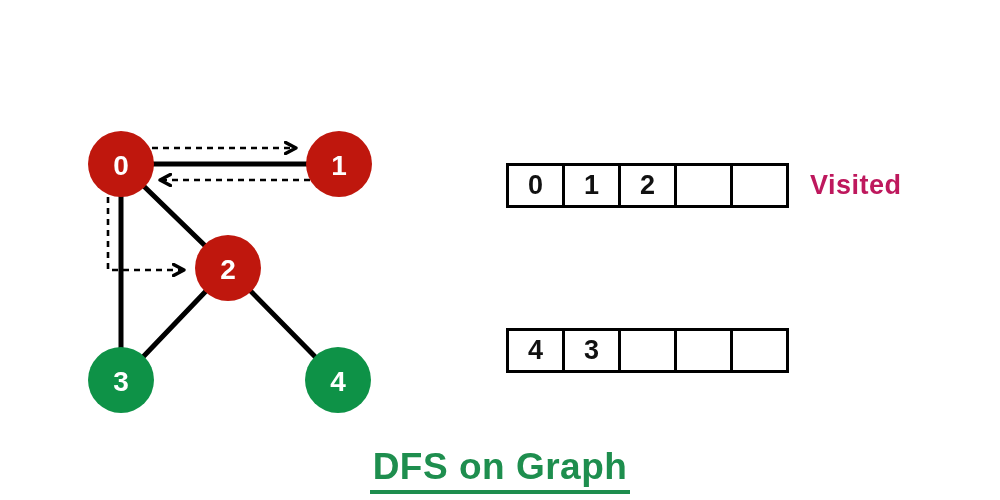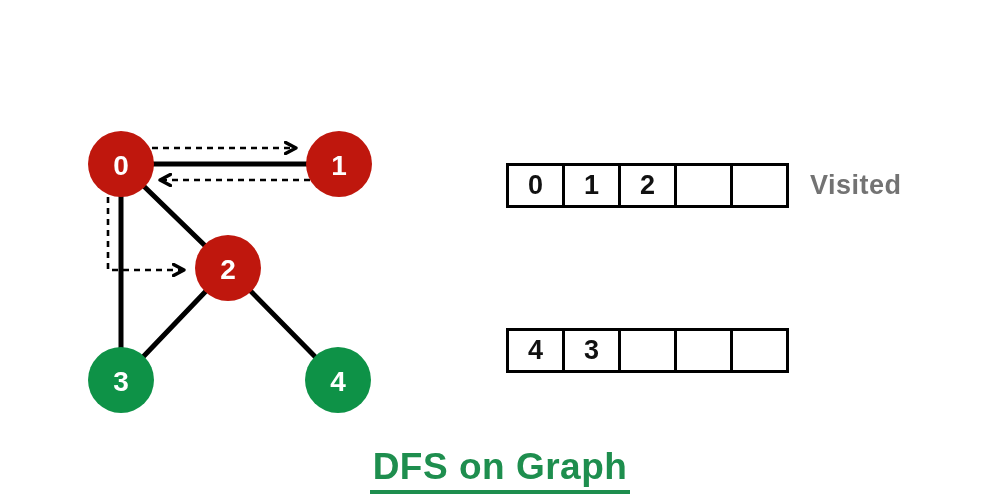--- a/index.html
+++ b/index.html
@@ -31,21 +31,21 @@
   .cells { display: flex; border: 3px solid #000000; background: #ffffff; }
   .cell {
     width: 53px; height: 39px;
     display: flex; align-items: center; justify-content: center;
     font-size: 27px; font-weight: bold; color: #111111;
     border-right: 3px solid #000000;
   }
   .cell:last-child { border-right: none; }
   .array-label {
     margin-left: 21px;
-    font-size: 27px; font-weight: bold; color: #737373;
+    font-size: 27px; font-weight: bold; color: #be185d;
     letter-spacing: 0.5px;
     white-space: nowrap;
   }
 
   
   .title-wrap { position: absolute; top: 446px; left: 0; width: 100%; text-align: center; }
   .title-text {
     display: inline-block;
     font-size: 37px; font-weight: 800;
     color: #1e8e4e;

